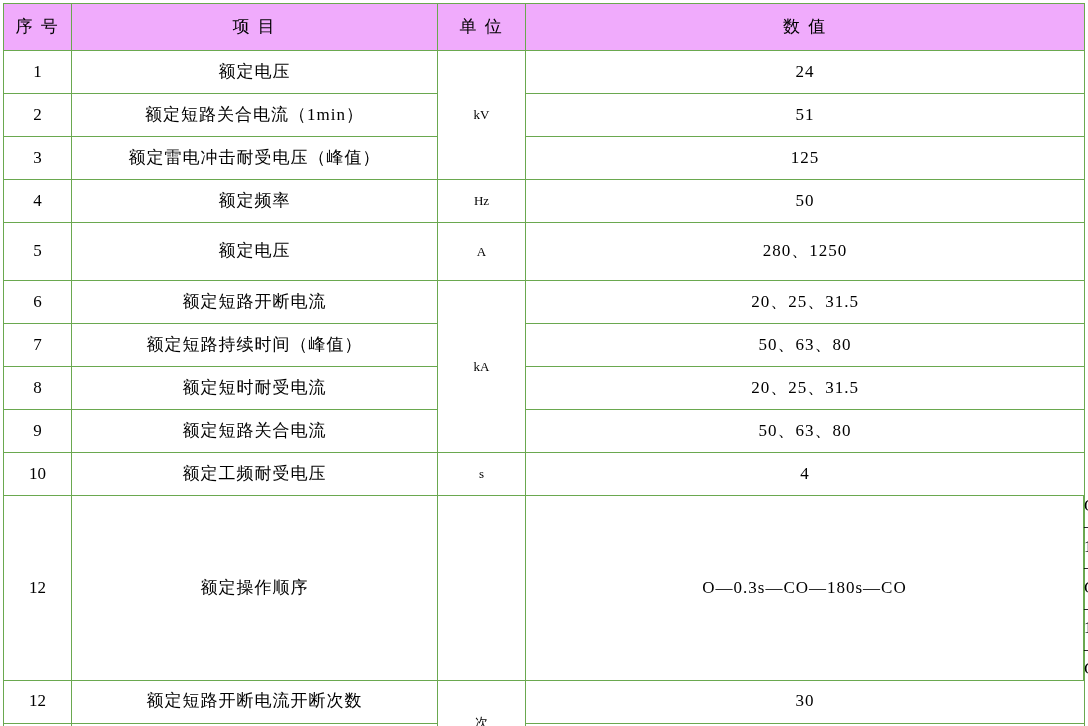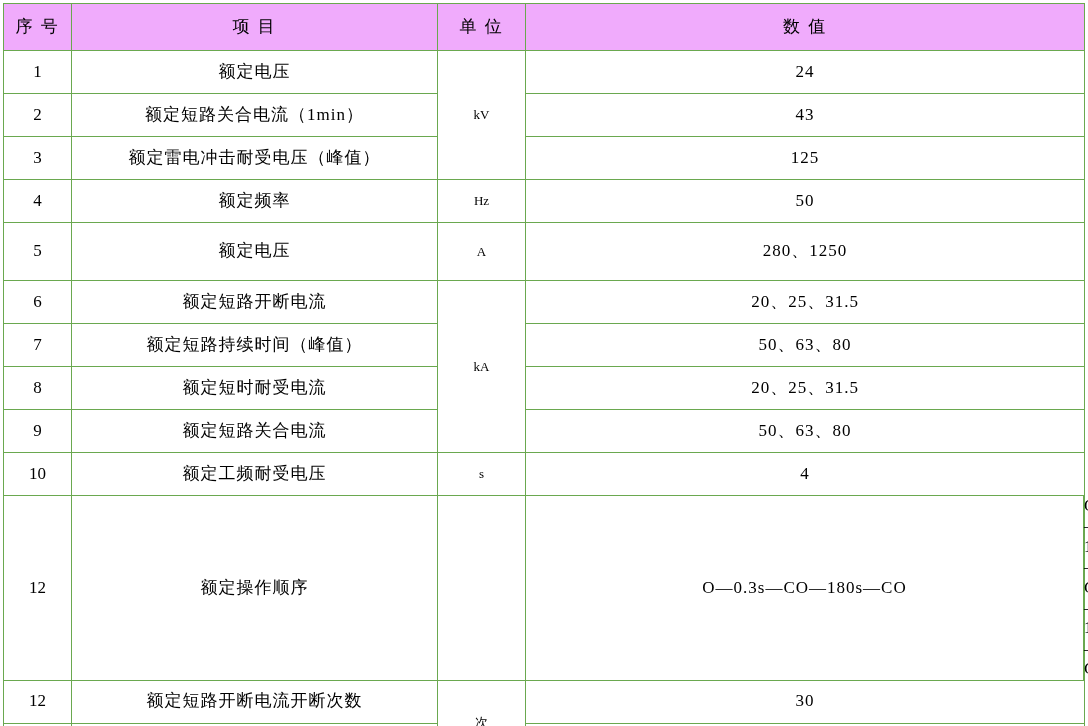--- a/index.html
+++ b/index.html
@@ -84,21 +84,21 @@
       <tr>
         <td class="no">1</td>
         <td class="item">额定电压</td>
         <td class="unit" rowspan="3">kV</td>
         <td class="val" colspan="2">24</td>
       </tr>
 
       <tr>
         <td class="no">2</td>
         <td class="item">额定短路关合电流（1min）</td>
-        <td class="val" colspan="2">43</td>
+        <td class="val" colspan="2">51</td>
       </tr>
 
       <tr>
         <td class="no">3</td>
         <td class="item">额定雷电冲击耐受电压（峰值）</td>
         <td class="val" colspan="2">125</td>
       </tr>
 
       <tr>
         <td class="no">4</td>

